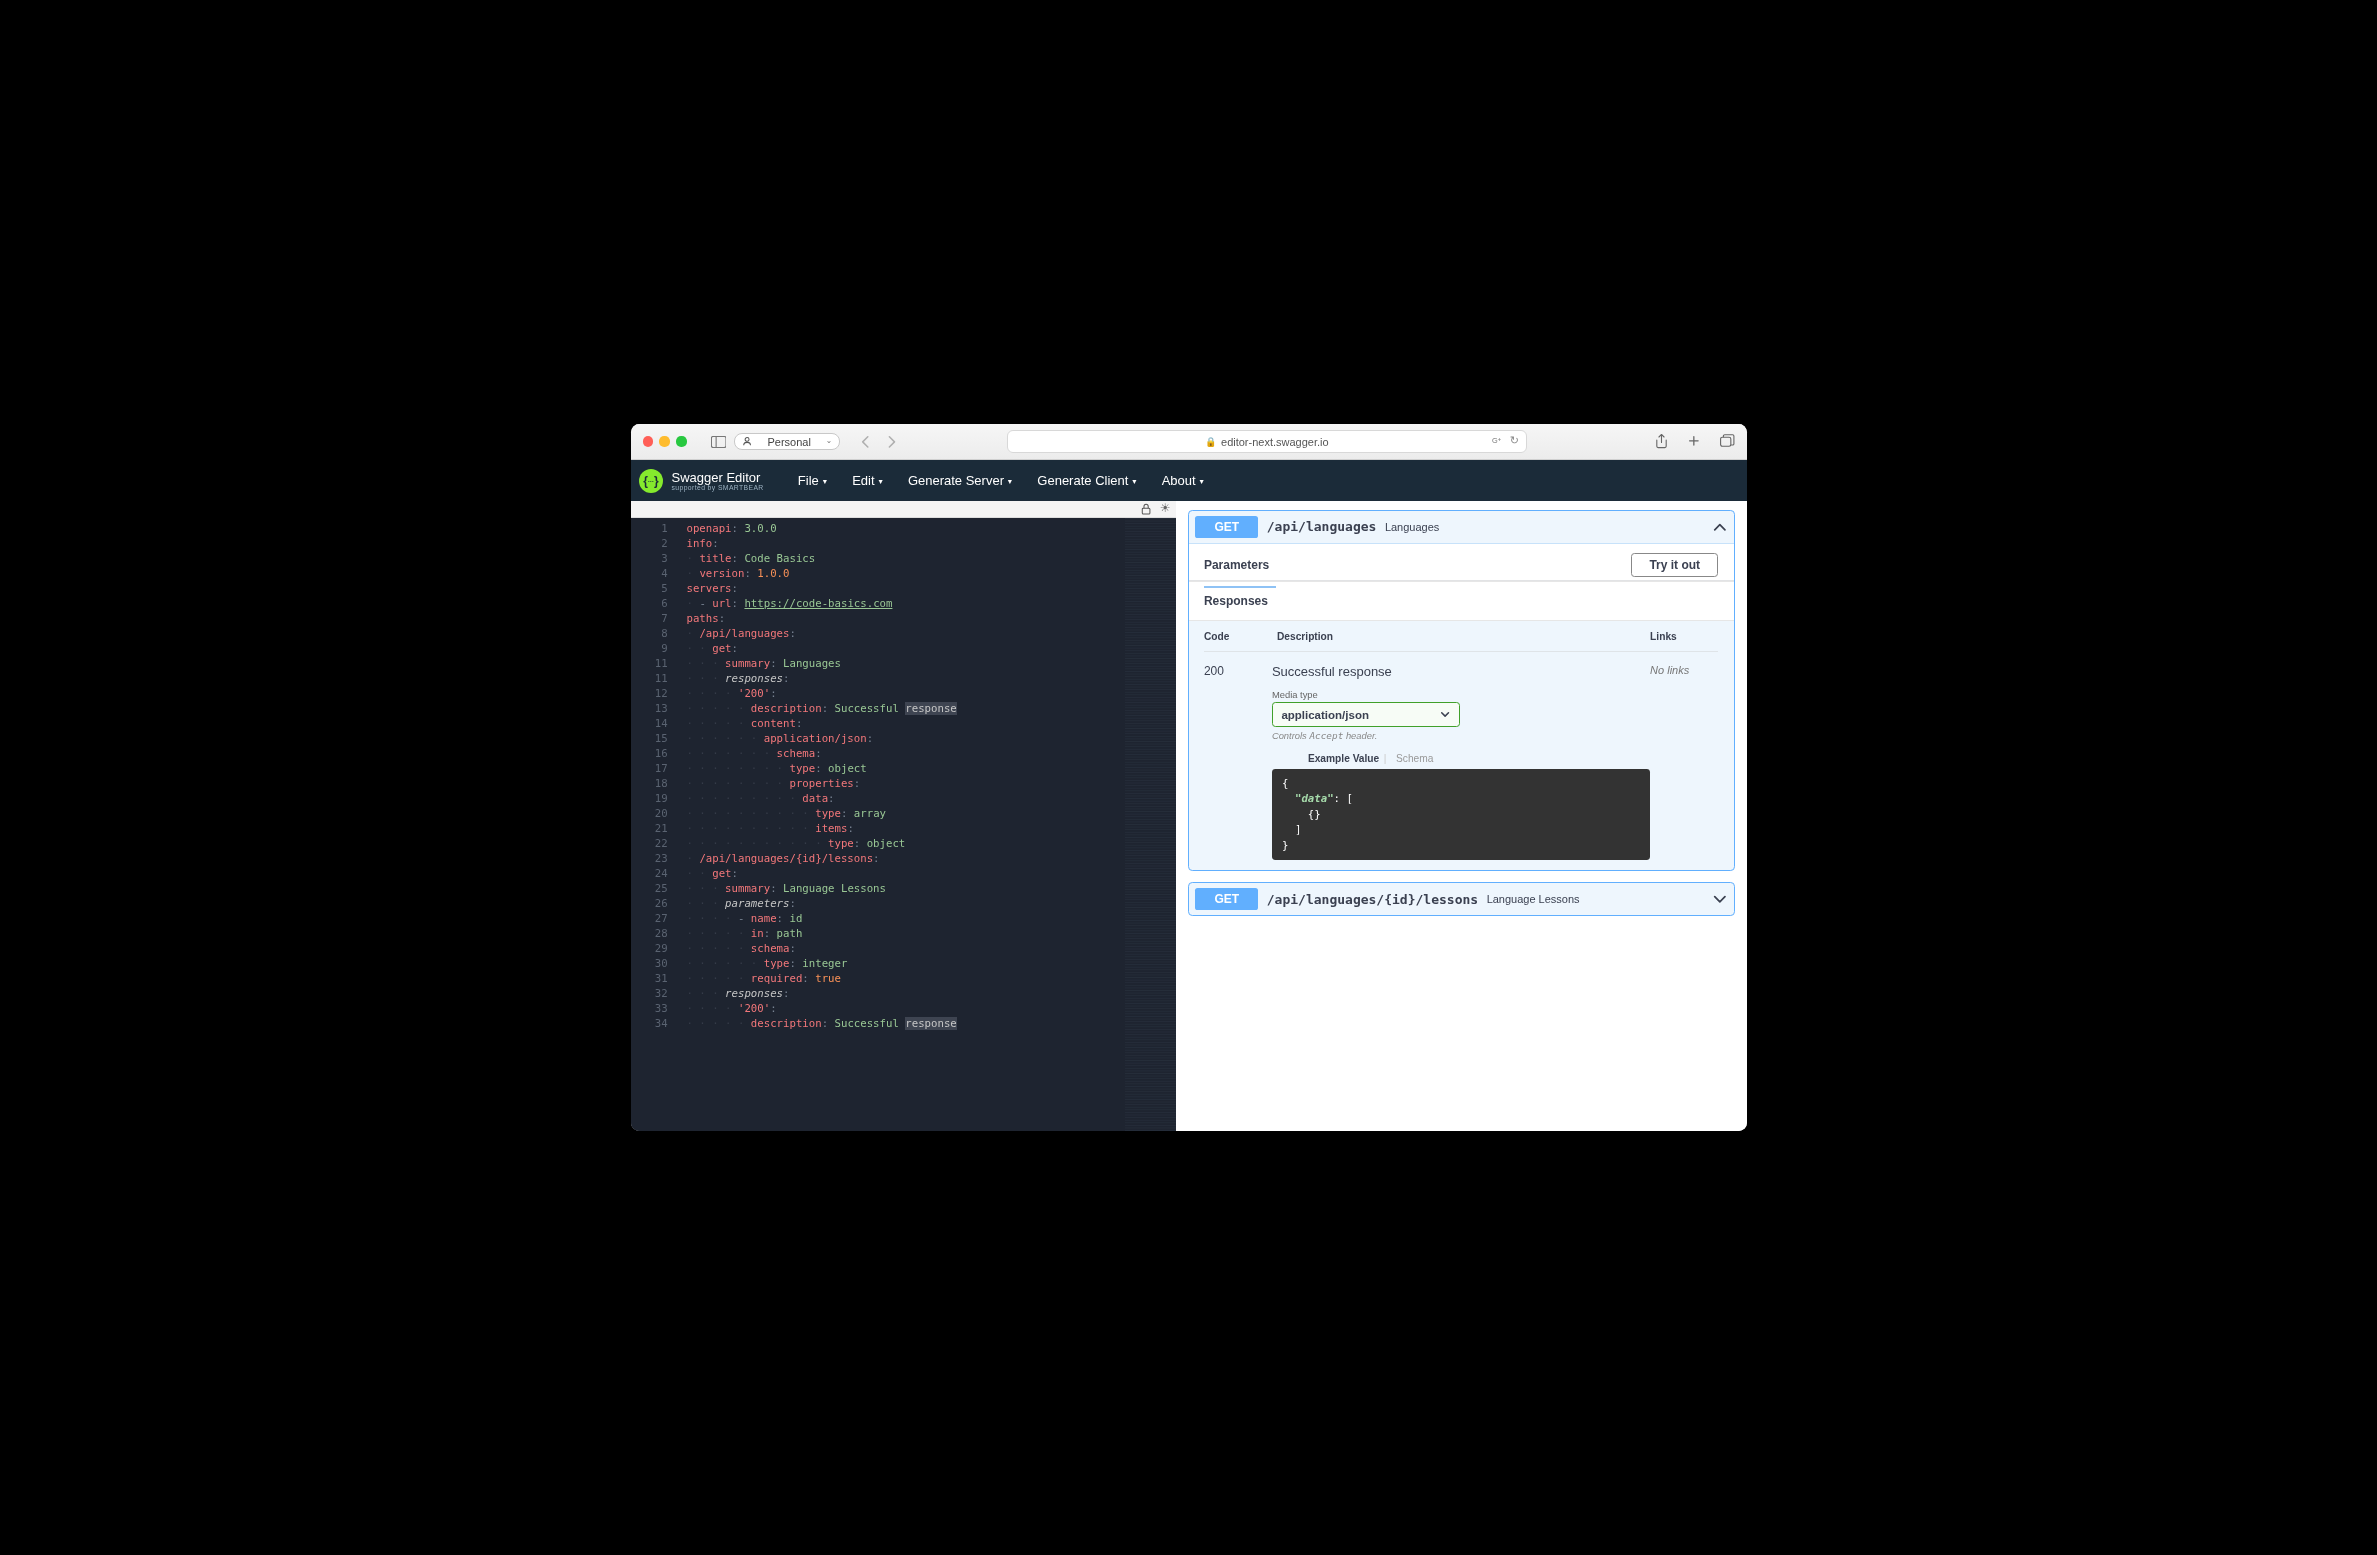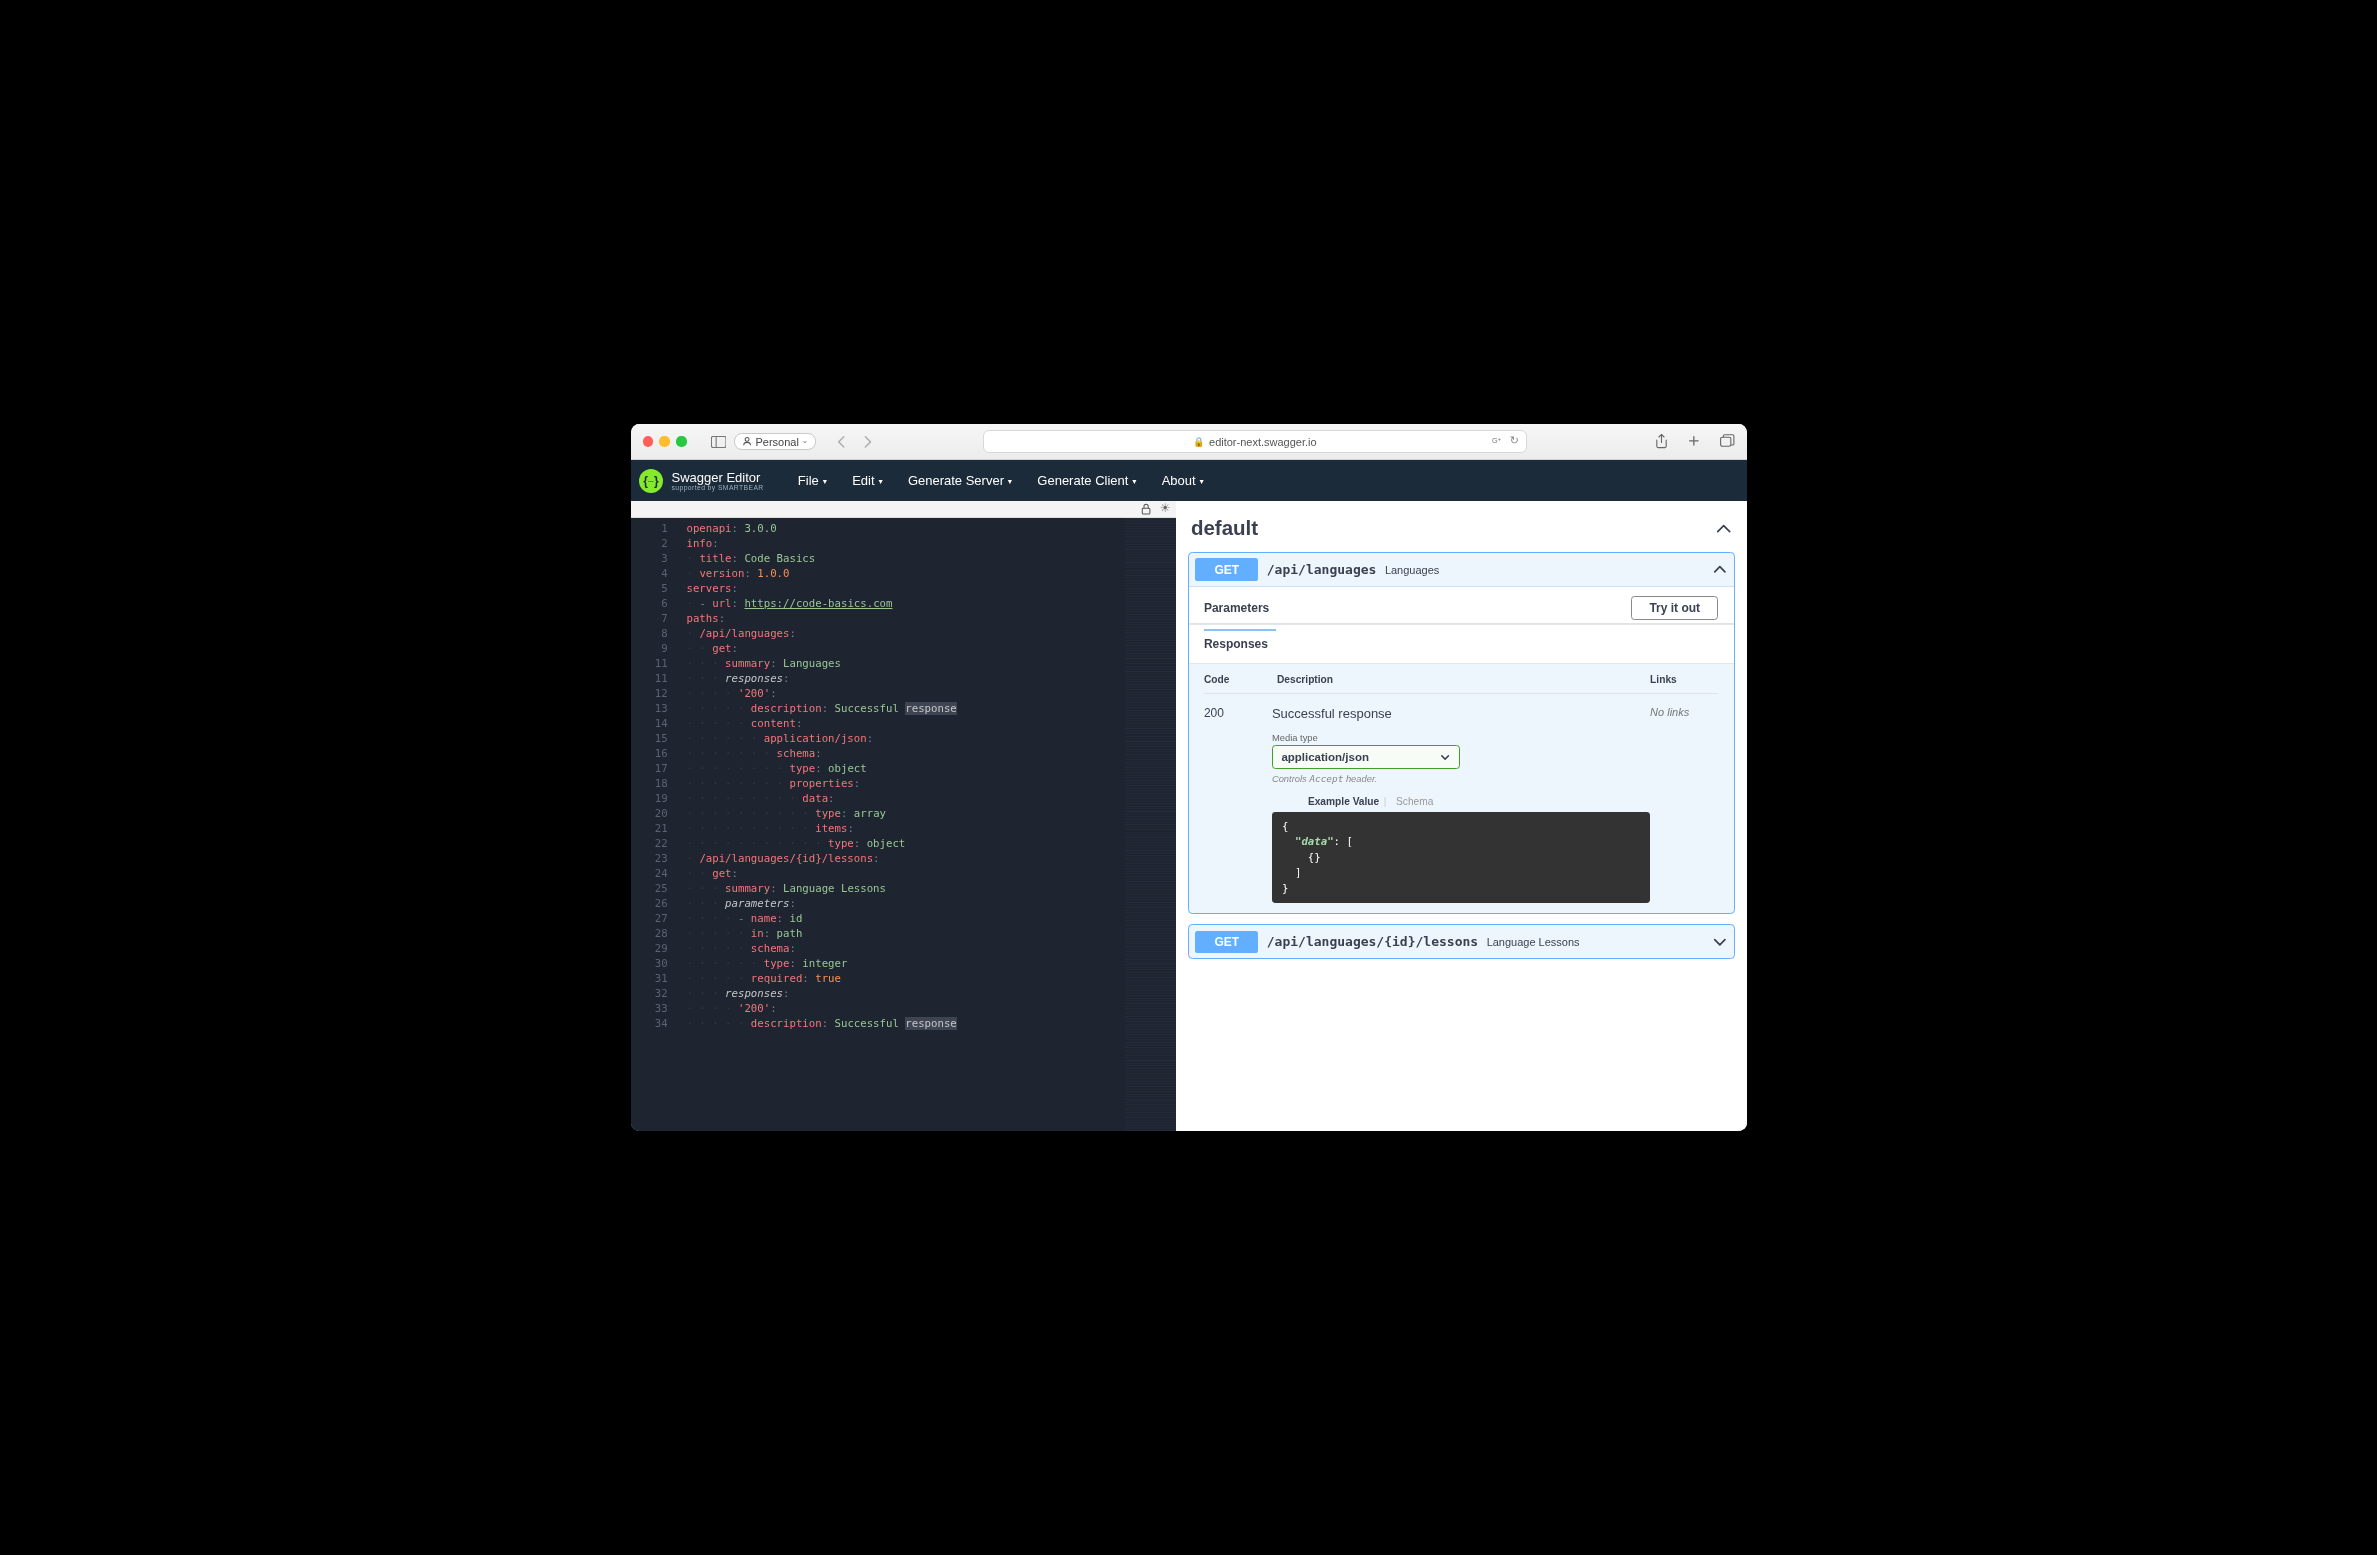--- a/index.html
+++ b/index.html
@@ -29,21 +29,21 @@
       padding: 0 12px;
       gap: 8.5px;
     }
     .traffic { display: flex; gap: 6.8px; }
     .dot { width: 10.2px; height: 10.2px; border-radius: 50%; }
     .dot.red { background: #ff5f57; }
     .dot.yellow { background: #febc2e; }
     .dot.green { background: #28c840; }
     .sidebar-toggle { margin-left: 15.4px; color: #666; }
     .profile-btn {
-      display: flex; align-items: flex-start; gap: 3px;
+      display: flex; align-items: flex-start; gap: 15px;
       border: 0.9px solid #c8c8c8; border-radius: 8px;
       padding: 1.7px 6.8px; font-size: 11px; color: #444;
       background: #fff;
     }
     .nav-arrows { display: flex; gap: 15.4px; margin-left: 12px; color: #b0b0b0; }
     .url-bar {
       flex: 1;
       margin: 0 120px 0 102px;
       background: #fff;
       border: 0.9px solid #d8d8d8;
@@ -304,28 +304,20 @@
             <div>32</div>
             <div>33</div>
             <div>34</div>
           </div>
         <div class="code" id="code"><div style="padding-left: 12px;"><span class="tok-key">openapi</span><span class="tok-punc">: </span><span class="tok-str">3.0.0</span></div><div style="padding-left: 12px;"><span class="tok-key">info</span><span class="tok-punc">:</span></div><div style="padding-left: 12px;"><span class="tok-indent">· </span><span class="tok-key">title</span><span class="tok-punc">: </span><span class="tok-str">Code Basics</span></div><div style="padding-left: 12px;"><span class="tok-indent">· </span><span class="tok-key">version</span><span class="tok-punc">: </span><span class="tok-num">1.0.0</span></div><div style="padding-left: 12px;"><span class="tok-key">servers</span><span class="tok-punc">:</span></div><div style="padding-left: 12px;"><span class="tok-indent">· </span><span class="tok-punc">- </span><span class="tok-key">url</span><span class="tok-punc">: </span><span class="tok-str tok-url">https://code-basics.com</span></div><div style="padding-left: 12px;"><span class="tok-key">paths</span><span class="tok-punc">:</span></div><div style="padding-left: 12px;"><span class="tok-indent">· </span><span class="tok-key">/api/languages</span><span class="tok-punc">:</span></div><div style="padding-left: 12px;"><span class="tok-indent">· · </span><span class="tok-key">get</span><span class="tok-punc">:</span></div><div style="padding-left: 12px;"><span class="tok-indent">· · · </span><span class="tok-key">summary</span><span class="tok-punc">: </span><span class="tok-str">Languages</span></div><div style="padding-left: 12px;"><span class="tok-indent">· · · </span><span class="tok-param">responses</span><span class="tok-punc">:</span></div><div style="padding-left: 12px;"><span class="tok-indent">· · · · </span><span class="tok-key">'200'</span><span class="tok-punc">:</span></div><div style="padding-left: 12px;"><span class="tok-indent">· · · · · </span><span class="tok-key">description</span><span class="tok-punc">: </span><span class="tok-str">Successful </span><span class="tok-hl">response</span></div><div style="padding-left: 12px;"><span class="tok-indent">· · · · · </span><span class="tok-key">content</span><span class="tok-punc">:</span></div><div style="padding-left: 12px;"><span class="tok-indent">· · · · · · </span><span class="tok-key">application/json</span><span class="tok-punc">:</span></div><div style="padding-left: 12px;"><span class="tok-indent">· · · · · · · </span><span class="tok-key">schema</span><span class="tok-punc">:</span></div><div style="padding-left: 12px;"><span class="tok-indent">· · · · · · · · </span><span class="tok-key">type</span><span class="tok-punc">: </span><span class="tok-str">object</span></div><div style="padding-left: 12px;"><span class="tok-indent">· · · · · · · · </span><span class="tok-key">properties</span><span class="tok-punc">:</span></div><div style="padding-left: 12px;"><span class="tok-indent">· · · · · · · · · </span><span class="tok-key">data</span><span class="tok-punc">:</span></div><div style="padding-left: 12px;"><span class="tok-indent">· · · · · · · · · · </span><span class="tok-key">type</span><span class="tok-punc">: </span><span class="tok-str">array</span></div><div style="padding-left: 12px;"><span class="tok-indent">· · · · · · · · · · </span><span class="tok-key">items</span><span class="tok-punc">:</span></div><div style="padding-left: 12px;"><span class="tok-indent">· · · · · · · · · · · </span><span class="tok-key">type</span><span class="tok-punc">: </span><span class="tok-str">object</span></div><div style="padding-left: 12px;"><span class="tok-indent">· </span><span class="tok-key">/api/languages/{id}/lessons</span><span class="tok-punc">:</span></div><div style="padding-left: 12px;"><span class="tok-indent">· · </span><span class="tok-key">get</span><span class="tok-punc">:</span></div><div style="padding-left: 12px;"><span class="tok-indent">· · · </span><span class="tok-key">summary</span><span class="tok-punc">: </span><span class="tok-str">Language Lessons</span></div><div style="padding-left: 12px;"><span class="tok-indent">· · · </span><span class="tok-param">parameters</span><span class="tok-punc">:</span></div><div style="padding-left: 12px;"><span class="tok-indent">· · · · </span><span class="tok-punc">- </span><span class="tok-key">name</span><span class="tok-punc">: </span><span class="tok-str">id</span></div><div style="padding-left: 12px;"><span class="tok-indent">· · · · · </span><span class="tok-key">in</span><span class="tok-punc">: </span><span class="tok-str">path</span></div><div style="padding-left: 12px;"><span class="tok-indent">· · · · · </span><span class="tok-key">schema</span><span class="tok-punc">:</span></div><div style="padding-left: 12px;"><span class="tok-indent">· · · · · · </span><span class="tok-key">type</span><span class="tok-punc">: </span><span class="tok-str">integer</span></div><div style="padding-left: 12px;"><span class="tok-indent">· · · · · </span><span class="tok-key">required</span><span class="tok-punc">: </span><span class="tok-num">true</span></div><div style="padding-left: 12px;"><span class="tok-indent">· · · </span><span class="tok-param">responses</span><span class="tok-punc">:</span></div><div style="padding-left: 12px;"><span class="tok-indent">· · · · </span><span class="tok-key">'200'</span><span class="tok-punc">:</span></div><div style="padding-left: 12px;"><span class="tok-indent">· · · · · </span><span class="tok-key">description</span><span class="tok-punc">: </span><span class="tok-str">Successful </span><span class="tok-hl">response</span></div></div>
         <div class="minimap"></div>
       </div>
     </div>
 
     <div class="right-pane">
-      <div class="section-title">
-        <span>default</span>
-        <span class="chevron">
-            <svg width="15.4" height="9.4" viewBox="0 0 18 11">
-              <path d="M2 9 L9 2 L16 9" fill="none" stroke="#3b4151" stroke-width="2" stroke-linecap="round" stroke-linejoin="round"></path>
-            </svg>
-          </span>
-      </div>
 
       <div class="opblock">
         <div class="opblock-summary">
           <span class="method-badge">GET</span>
           <span class="op-path">/api/languages</span>
           <span class="op-desc">Languages</span>
           <span class="op-chevron">
               <svg width="13.7" height="8.5" viewBox="0 0 16 10">
                 <path d="M2 8 L8 2 L14 8" fill="none" stroke="#3b4151" stroke-width="2" stroke-linecap="round" stroke-linejoin="round"></path>
               </svg>

